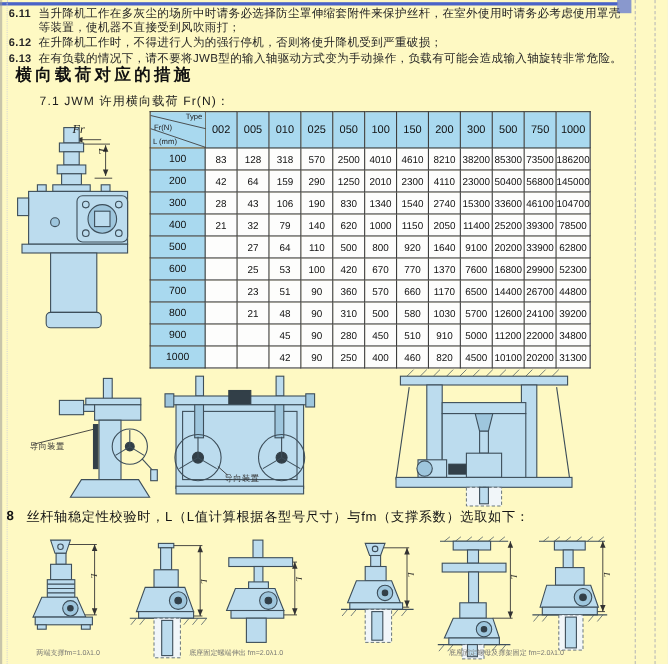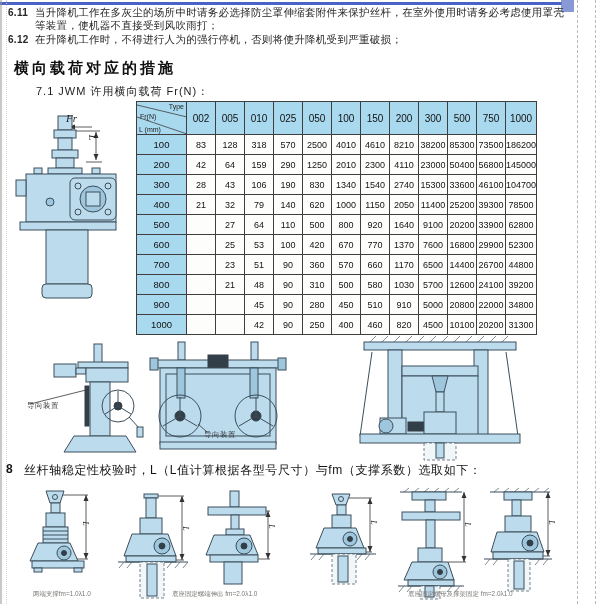--- a/index.html
+++ b/index.html
@@ -1,17 +1,17 @@
 <!DOCTYPE html>
 <html><head>
 <meta charset="utf-8">
 <style>
   html,body{margin:0;padding:0;}
   body{font-family:"Liberation Sans",sans-serif;background:#e8e8e6;}
-  .page{position:relative;width:607px;height:604px;background:#ffffff;overflow:hidden;}
+  .page{position:relative;width:607px;height:604px;background:#fef9c3;overflow:hidden;}
   .abs{position:absolute;}
   .topline{left:0;top:2px;width:562px;height:3px;background:#4a63c8;}
   .top-artifact{left:561px;top:0;width:13px;height:12px;background:#7487cf;opacity:.85;}
   .edge-left{left:6px;top:0;height:604px;border-left:1px dotted #d7d7d4;}
   .edge-r1{left:577px;top:0;height:604px;border-left:1px dashed #b9b9b6;}
   .edge-r2{left:595px;top:0;height:604px;border-left:1px dashed #b9b9b6;}
   .edge-l0{left:0;top:0;height:604px;border-left:2px solid #9a9a96;opacity:.55;}
 
   .notes{left:8px;top:6px;width:558px;color:#262626;font-size:10.5px;line-height:13px;letter-spacing:.3px;}
   .note-row{display:flex;margin-bottom:1px;}
@@ -77,20 +77,24 @@
   <div class="abs edge-r2"></div>
 
   <div class="abs notes">
     <div class="note-row">
       <span class="note-no">6.11</span>
       <span class="note-text">当升降机工作在多灰尘的场所中时请务必选择防尘罩伸缩套附件来保护丝杆，在室外使用时请务必考虑使用罩壳等装置，使机器不直接受到风吹雨打；</span>
     </div>
     <div class="note-row">
       <span class="note-no">6.12</span>
       <span class="note-text">在升降机工作时，不得进行人为的强行停机，否则将使升降机受到严重破损；</span>
+    </div>
+    <div class="note-row">
+      <span class="note-no">6.13</span>
+      <span class="note-text">在有负载的情况下，请不要将JWB型的输入轴驱动方式变为手动操作，负载有可能会造成输入轴旋转非常危险。</span>
     </div>
   </div>
 
   <div class="abs sec7-heading">横向载荷对应的措施</div>
   <div class="abs sub-line sub1">7.1 JWM 许用横向载荷 Fr(N)：</div>
 
   <svg class="abs" style="left:8px;top:112px;" width="126" height="196" viewBox="0 0 126 196">
     <line class="dim" x1="60" y1="15" x2="84" y2="15"></line>
     <path class="dimf" d="M60 15 l7 -2.5 v5 z"></path>
     <line class="dim" x1="66" y1="19" x2="92" y2="19"></line>
@@ -289,21 +293,21 @@
           <th>900</th>
           <td></td>
           <td></td>
           <td>45</td>
           <td>90</td>
           <td>280</td>
           <td>450</td>
           <td>510</td>
           <td>910</td>
           <td>5000</td>
-          <td>20800</td>
+          <td>11200</td>
           <td>22000</td>
           <td>34800</td>
         </tr>
         <tr>
           <th>1000</th>
           <td></td>
           <td></td>
           <td>42</td>
           <td>90</td>
           <td>250</td>

